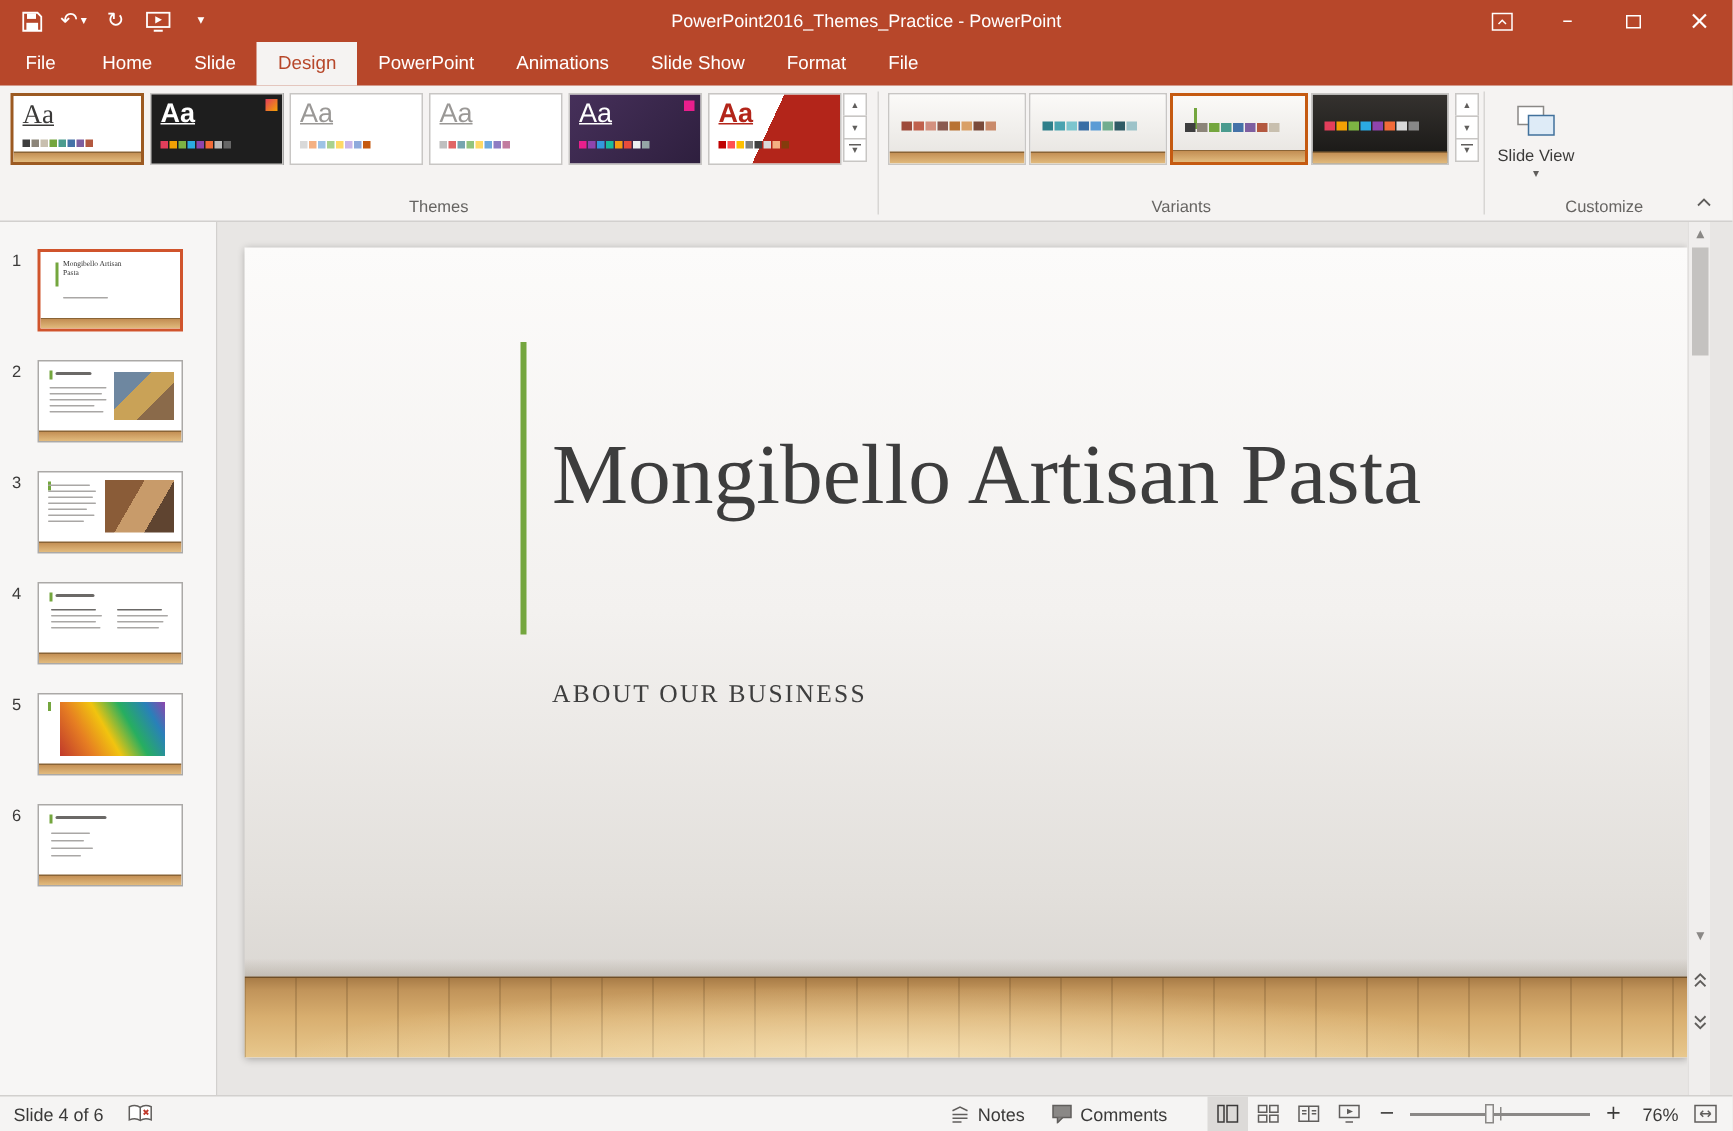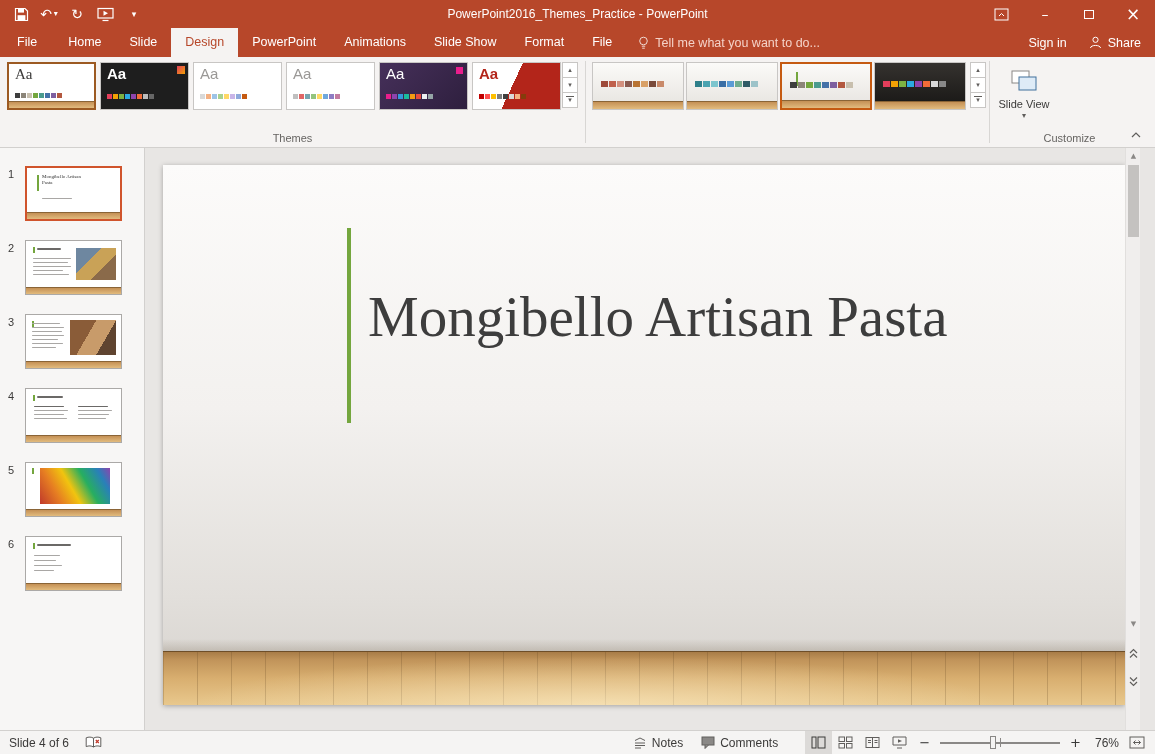--- a/index.html
+++ b/index.html
@@ -38,22 +38,22 @@
   .ribbon { position:absolute; left:0; top:57px; width:1155px; height:91px; background:#F5F3F2;
             border-bottom:1px solid #D2D0CE; z-index:28; }
   .rgroup { position:absolute; top:0; height:90px; }
   .group-label { position:absolute; bottom:3px; left:0; right:1px; text-align:center;
                  font-size:11px; color:#666462; }
   .gsep { position:absolute; top:4px; bottom:4px; width:1px; background:#D8D6D4; }
 
   .theme-card { position:absolute; top:5px; width:89px; height:48px; background:#fff;
                 border:1px solid #C8C6C4; overflow:hidden; }
   .theme-card.current { border:2px solid #9C5A22; }
-  .aa { position:absolute; left:6px; top:2px; font-size:15px; color:#3B3A39;
-        font-family:"Liberation Serif","DejaVu Serif",serif; }
+  .aa { position:absolute; left:6px; top:2px; font-size:18px; color:#3B3A39;
+        font-family:"Liberation Serif","DejaVu Serif",serif;text-decoration:underline; }
   .pal { position:absolute; left:6px; bottom:10px; display:flex; gap:1px; }
   .pal i { width:5px; height:5px; display:block; }
   .wood-strip { position:absolute; left:0; right:0; bottom:0; height:7px;
                 background:linear-gradient(180deg,#8A6436 0 1px,#C49055 1px,#E2BB7E); }
 
   .gal-scroll { position:absolute; top:5px; width:16px; }
   .gal-btn { width:16px; height:16px; background:#fff; border:1px solid #C8C6C4; margin-bottom:-1px;
              display:flex; align-items:center; justify-content:center; font-size:7px; color:#605E5C; }
   .more-bar { position:relative; }
   .more-bar::before { content:""; position:absolute; top:3px; left:3px; right:3px; height:1px; background:#605E5C; }
@@ -189,37 +189,20 @@
 <div class="tabs-row">
   <div class="tab file">File</div>
   <div class="tab">Home</div>
   <div class="tab">Slide</div>
   <div class="tab active">Design</div>
   <div class="tab">PowerPoint</div>
   <div class="tab">Animations</div>
   <div class="tab">Slide Show</div>
   <div class="tab">Format</div>
   <div class="tab">File</div>
-  <div class="tellme">
-    <svg width="11" height="14" viewBox="0 0 11 14">
-        <circle cx="5.5" cy="5" r="3.8" fill="none" stroke="#EFD9D2"></circle>
-        <path d="M3.8 10.2 h3.4 M4.2 12.2 h2.6" stroke="#EFD9D2"></path>
-      </svg>
-    <span>Tell me what you want to do...</span>
-  </div>
-  <div class="tabs-right">
-    <span>Sign in</span>
-    <span class="share-wrap">
-      <svg width="13" height="13" viewBox="0 0 13 13">
-          <circle cx="6.5" cy="3.8" r="2.6" fill="none" stroke="#fff"></circle>
-          <path d="M1.5 12 c0-3.4 10-3.4 10 0" fill="none" stroke="#fff"></path>
-        </svg>
-      <span>Share</span>
-    </span>
-  </div>
 </div>
 
 <div class="ribbon">
 
   <div class="rgroup" style="left:0; width:586px;">
 
     <div class="theme-card current" style="left:7px;">
       <span class="aa">Aa</span>
       <span class="pal">
         <i style="background:#3E3E3E"></i>
@@ -371,20 +354,21 @@
           <i style="background:#D9D9D9"></i>
           <i style="background:#888"></i>
       </span>
       <span class="v-floor"></span>
     </div>
     <div class="gal-scroll" style="left:384px;">
       <div class="gal-btn icon-glyph">▴</div>
       <div class="gal-btn icon-glyph">▾</div>
       <div class="gal-btn icon-glyph more-bar">▾</div>
     </div>
+    <div class="group-label">Variants</div>
     <div class="gsep" style="right:0;"></div>
   </div>
 
   <div class="rgroup" style="left:990px; width:160px;">
     <div class="bigbtn" style="left:8px; width:52px;">
       <svg width="28" height="26" viewBox="0 0 28 26">
         <rect x="2" y="4" width="17" height="12" fill="#FFF" stroke="#8A8886"></rect>
         <rect x="9" y="10" width="17" height="13" fill="#DEEBF7" stroke="#41719C"></rect>
       </svg>
       <span class="lbl">Slide View</span>
@@ -482,20 +466,21 @@
         <span class="tl" style="left:8px; top:33px; width:20px; height:1px;"></span>
         <span class="mini-floor"></span>
       </div>
     </div>
   </div>
 
   <div class="editor">
     <div class="slide">
       <div class="accent-bar"></div>
       <div class="slide-title">Mongibello Artisan Pasta</div>
+      <div class="slide-subtitle">ABOUT OUR BUSINESS</div>
       <div class="floor-shadow"></div>
       <div class="floor"></div>
     </div>
 
     <div class="vscroll">
       <div class="vs-btn icon-glyph" style="top:0;">▲</div>
       <div class="vs-thumb"></div>
       <div class="vs-btn icon-glyph" style="top:468px;">▼</div>
       <div class="vs-btn" style="top:494px; height:22px;">
         <svg width="9" height="11" viewBox="0 0 9 11">

